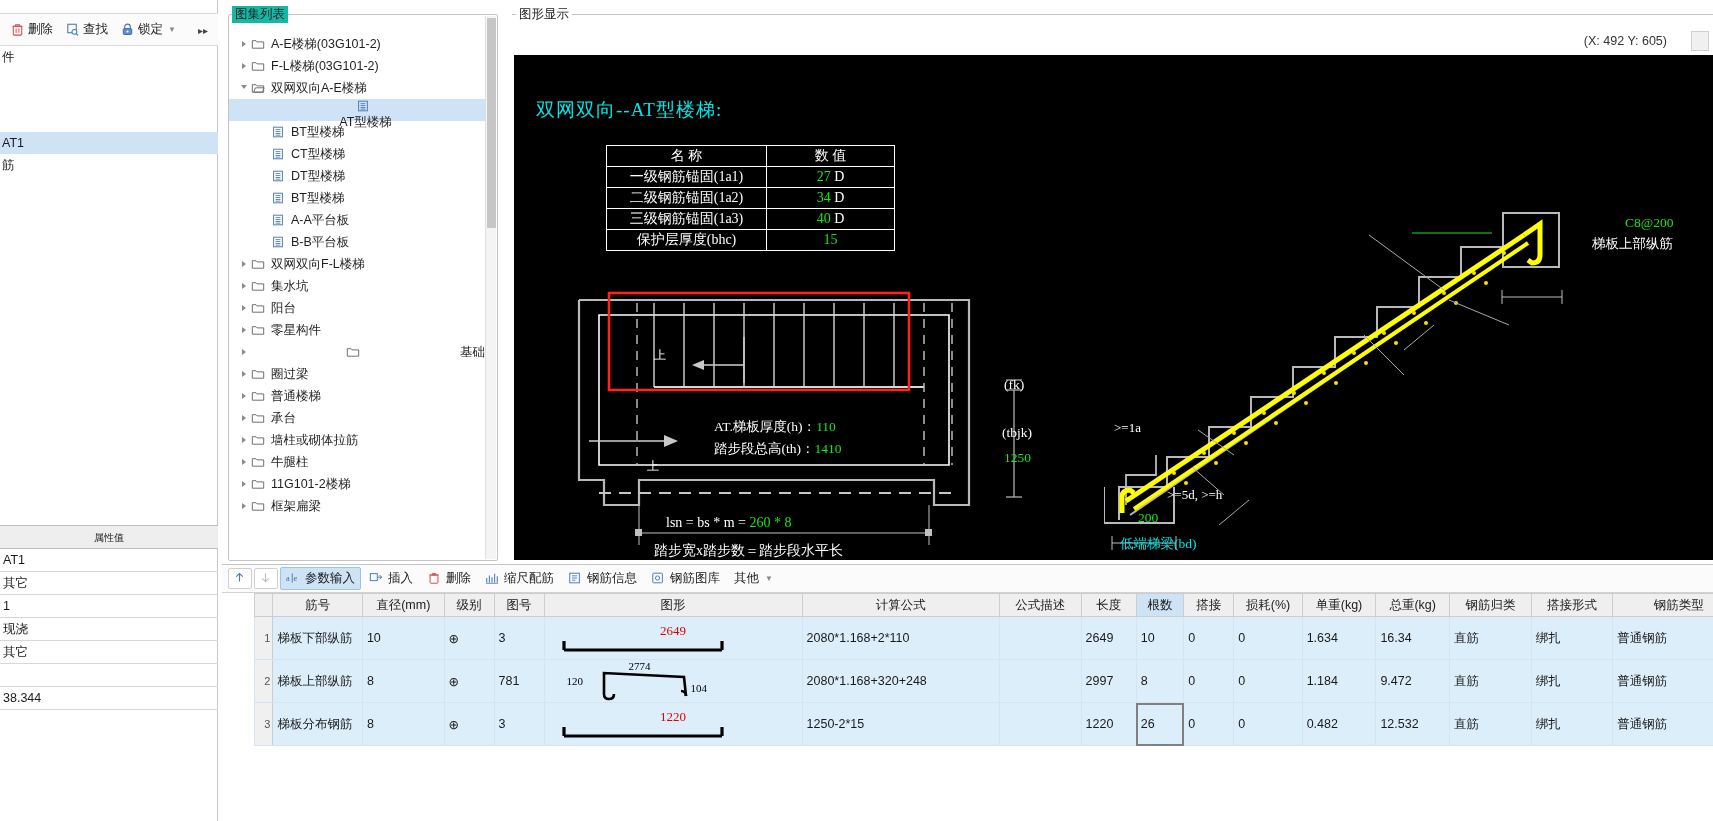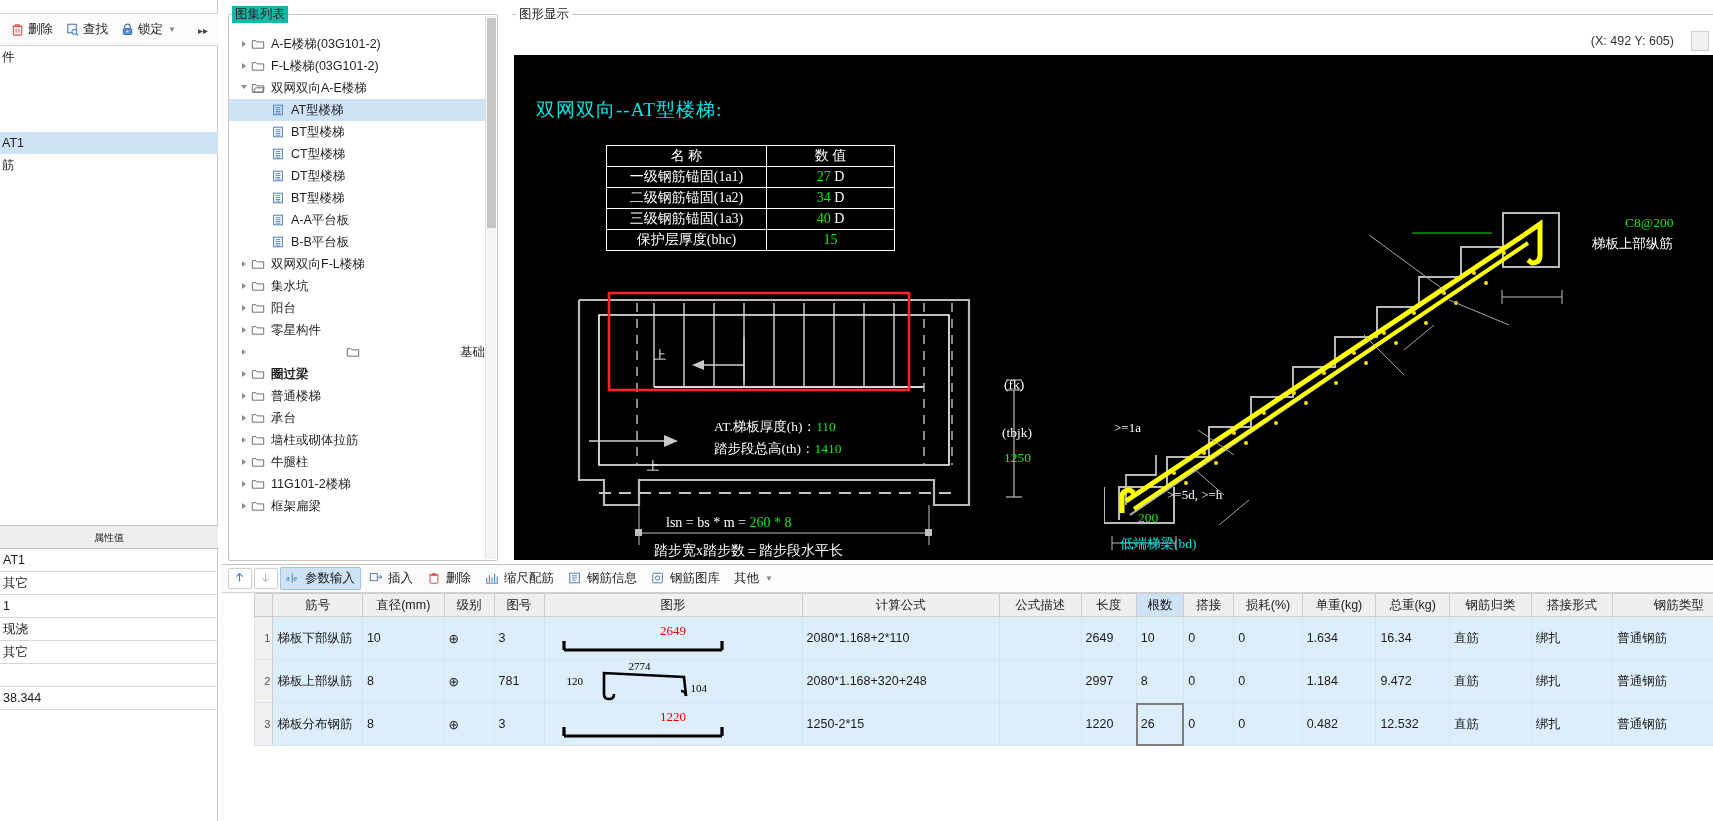--- a/index.html
+++ b/index.html
@@ -65,21 +65,21 @@
   .tlabel { margin-left: 5px; }
   .tree-scroll {
     position: absolute; right: 1px; top: 1px; width: 11px; bottom: 1px; background: #f4f4f4; border-left:1px solid #e0e0e0;
   }
   .tree-thumb { position: absolute; left:1px; top: 2px; width: 9px; height: 210px; background: #c6c6c6; border-radius: 1px;}
 
   
   .draw-panel { position: absolute; left: 512px; top: 4px; right: 0; height: 557px; }
   .draw-legend { position: absolute; left: 4px; top: 2px; font-size: 12.5px; background:#fff; padding: 0 3px; color:#222; z-index:3;}
   .draw-box { position:absolute; left:0; top:10px; right:0; height: 547px; border-top: 1px solid #c4c4c4; background:#fff;}
-  .coord-bar { position: absolute; right: 4px; top: 14px; height: 24px; display:flex; align-items:center; gap:17px; font-size: 12.5px; color:#333; }
+  .coord-bar { position: absolute; right: 4px; top: 14px; height: 24px; display:flex; align-items:center; gap:24px; font-size: 12.5px; color:#333; }
   .coord-btn { width: 18px; height: 20px; border: 1px solid #cfcfcf; background: #f0f0f0; }
   .canvas {
     position: absolute; left: 2px; top: 40px; right: 0; bottom: 1px;
     background: #000; overflow: hidden;
   }
   .cad { position:absolute; inset:0; font-family: "Liberation Serif", serif; }
   .cad-title { position:absolute; left: 22px; top: 42px; color: #00e5e5; font-size: 19px; letter-spacing: 1px; font-family:"Liberation Serif", serif;}
   .ctable { position: absolute; left: 92px; top: 90px; border-collapse: collapse; color:#fff; font-family:"Liberation Serif", serif;}
   .ctable td { border: 1px solid #ffffff; height: 21px; padding: 0 8px; font-size: 14px; text-align:center; white-space: nowrap;}
   .ctable td.n { width: 160px; }
@@ -204,21 +204,21 @@
               <span class="arrow down"></span>
             </span>
             <span class="ico">
               <svg width="14" height="14" viewBox="0 0 16 16">
                 <path d="M1.5 4.2h4.2l1.2 1.4h7.6v7.2H1.5z" fill="none" stroke="#6a6a6a" stroke-width="1.1"></path>
                 <path d="M3.2 12.8l1.8-5h9.9l-1.8 5z" fill="none" stroke="#6a6a6a" stroke-width="1.1"></path>
               </svg>
             </span>
             <span class="tlabel">双网双向A-E楼梯</span>
           </div>
-          <div class="tnode sel" style="padding-left: 28px;">
+          <div class="tnode sel" style="padding-left: 12px; flex-direction: column;">
             <span class="tw"></span>
             <span class="ico">
               <svg width="14" height="14" viewBox="0 0 16 16">
                 <rect x="3" y="2.5" width="10" height="11" fill="none" stroke="#4a7ab5" stroke-width="1.1"></rect>
                 <path d="M5.2 5.3h5.6M5.2 7.5h5.6M5.2 9.7h5.6M5.2 11.6h5.6" stroke="#4a7ab5" stroke-width="1"></path>
               </svg>
             </span>
             <span class="tlabel">AT型楼梯</span>
           </div>
           <div class="tnode" style="padding-left: 28px;">
@@ -329,21 +329,21 @@
             <span class="tw">
               <span class="arrow"></span>
             </span>
             <span class="ico">
               <svg width="14" height="14" viewBox="0 0 16 16">
                 <path d="M1.5 4.2h4.2l1.2 1.4h7.6v7.2H1.5z" fill="none" stroke="#6a6a6a" stroke-width="1.1"></path>
               </svg>
             </span>
             <span class="tlabel">基础</span>
           </div>
-          <div class="tnode" style="padding-left: 8px; font-weight: bold;">
+          <div class="tnode" style="padding-left: 8px;">
             <span class="tw">
               <span class="arrow"></span>
             </span>
             <span class="ico">
               <svg width="14" height="14" viewBox="0 0 16 16">
                 <path d="M1.5 4.2h4.2l1.2 1.4h7.6v7.2H1.5z" fill="none" stroke="#6a6a6a" stroke-width="1.1"></path>
               </svg>
             </span>
             <span class="tlabel">圈过梁</span>
           </div>

